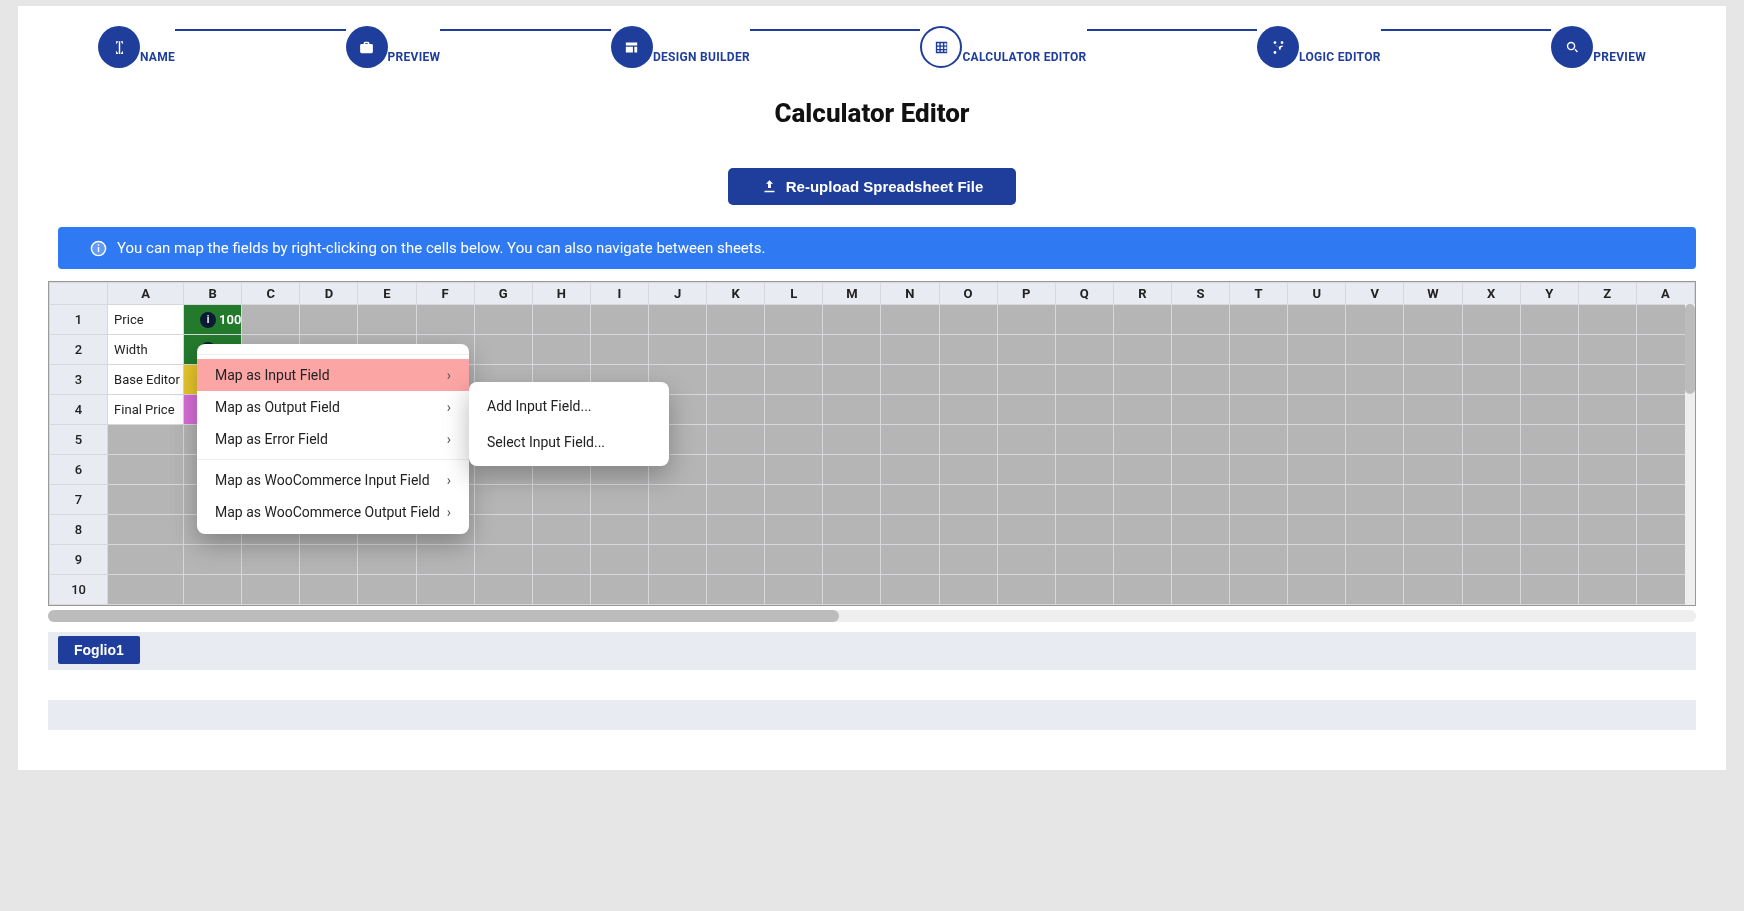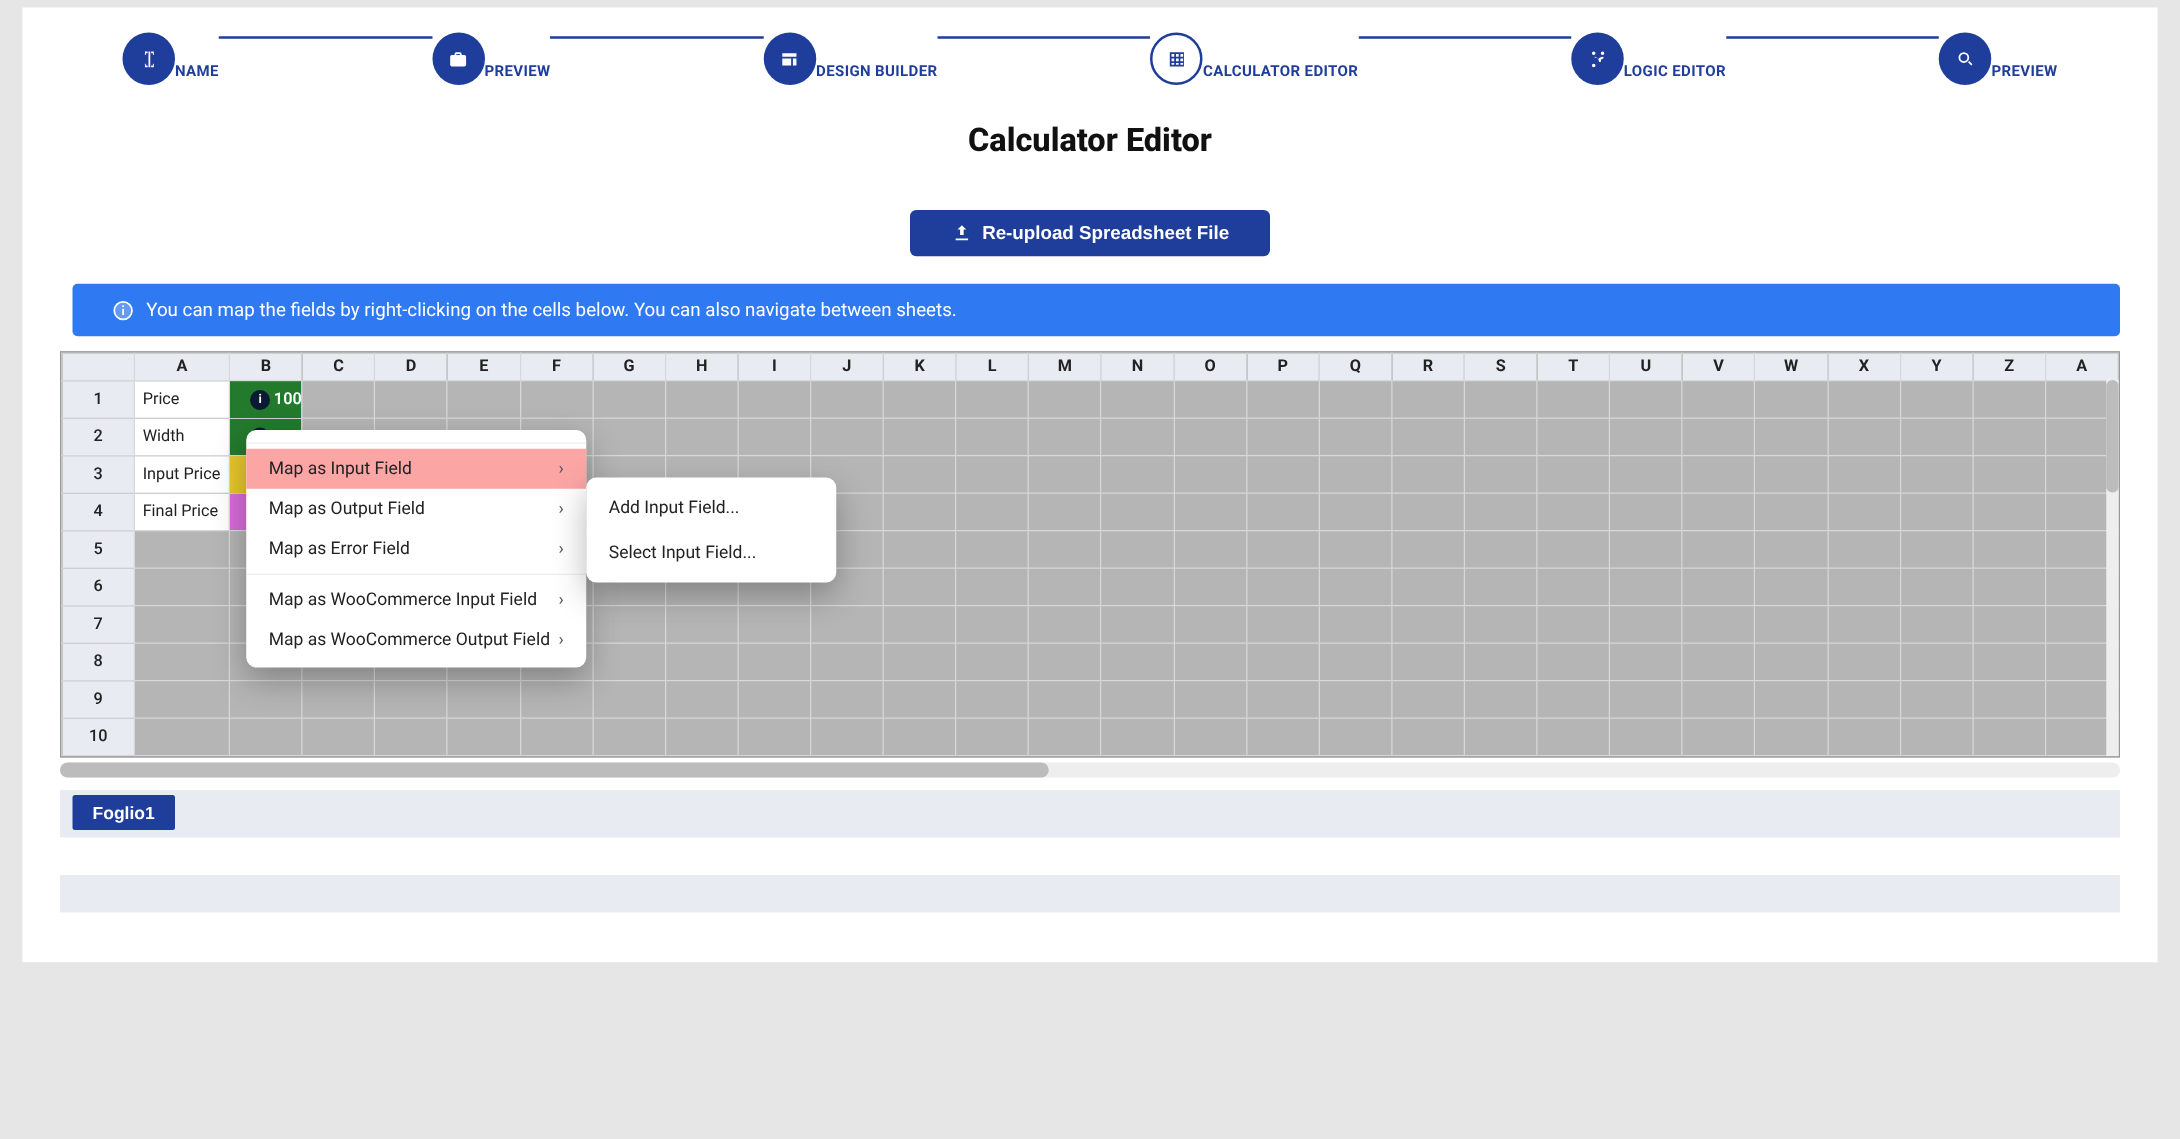--- a/index.html
+++ b/index.html
@@ -437,21 +437,21 @@
             <td></td>
             <td></td>
             <td></td>
             <td></td>
             <td></td>
             <td></td>
             <td></td>
           </tr>
           <tr>
             <th>3</th>
-            <td class="cellA">Input Price</td>
+            <td class="cellA">Base Editor</td>
             <td class="cellB yellow"><span class="info-ico">i</span><span class="val"></span></td>
             <td></td>
             <td></td>
             <td></td>
             <td></td>
             <td></td>
             <td></td>
             <td></td>
             <td></td>
             <td></td>

